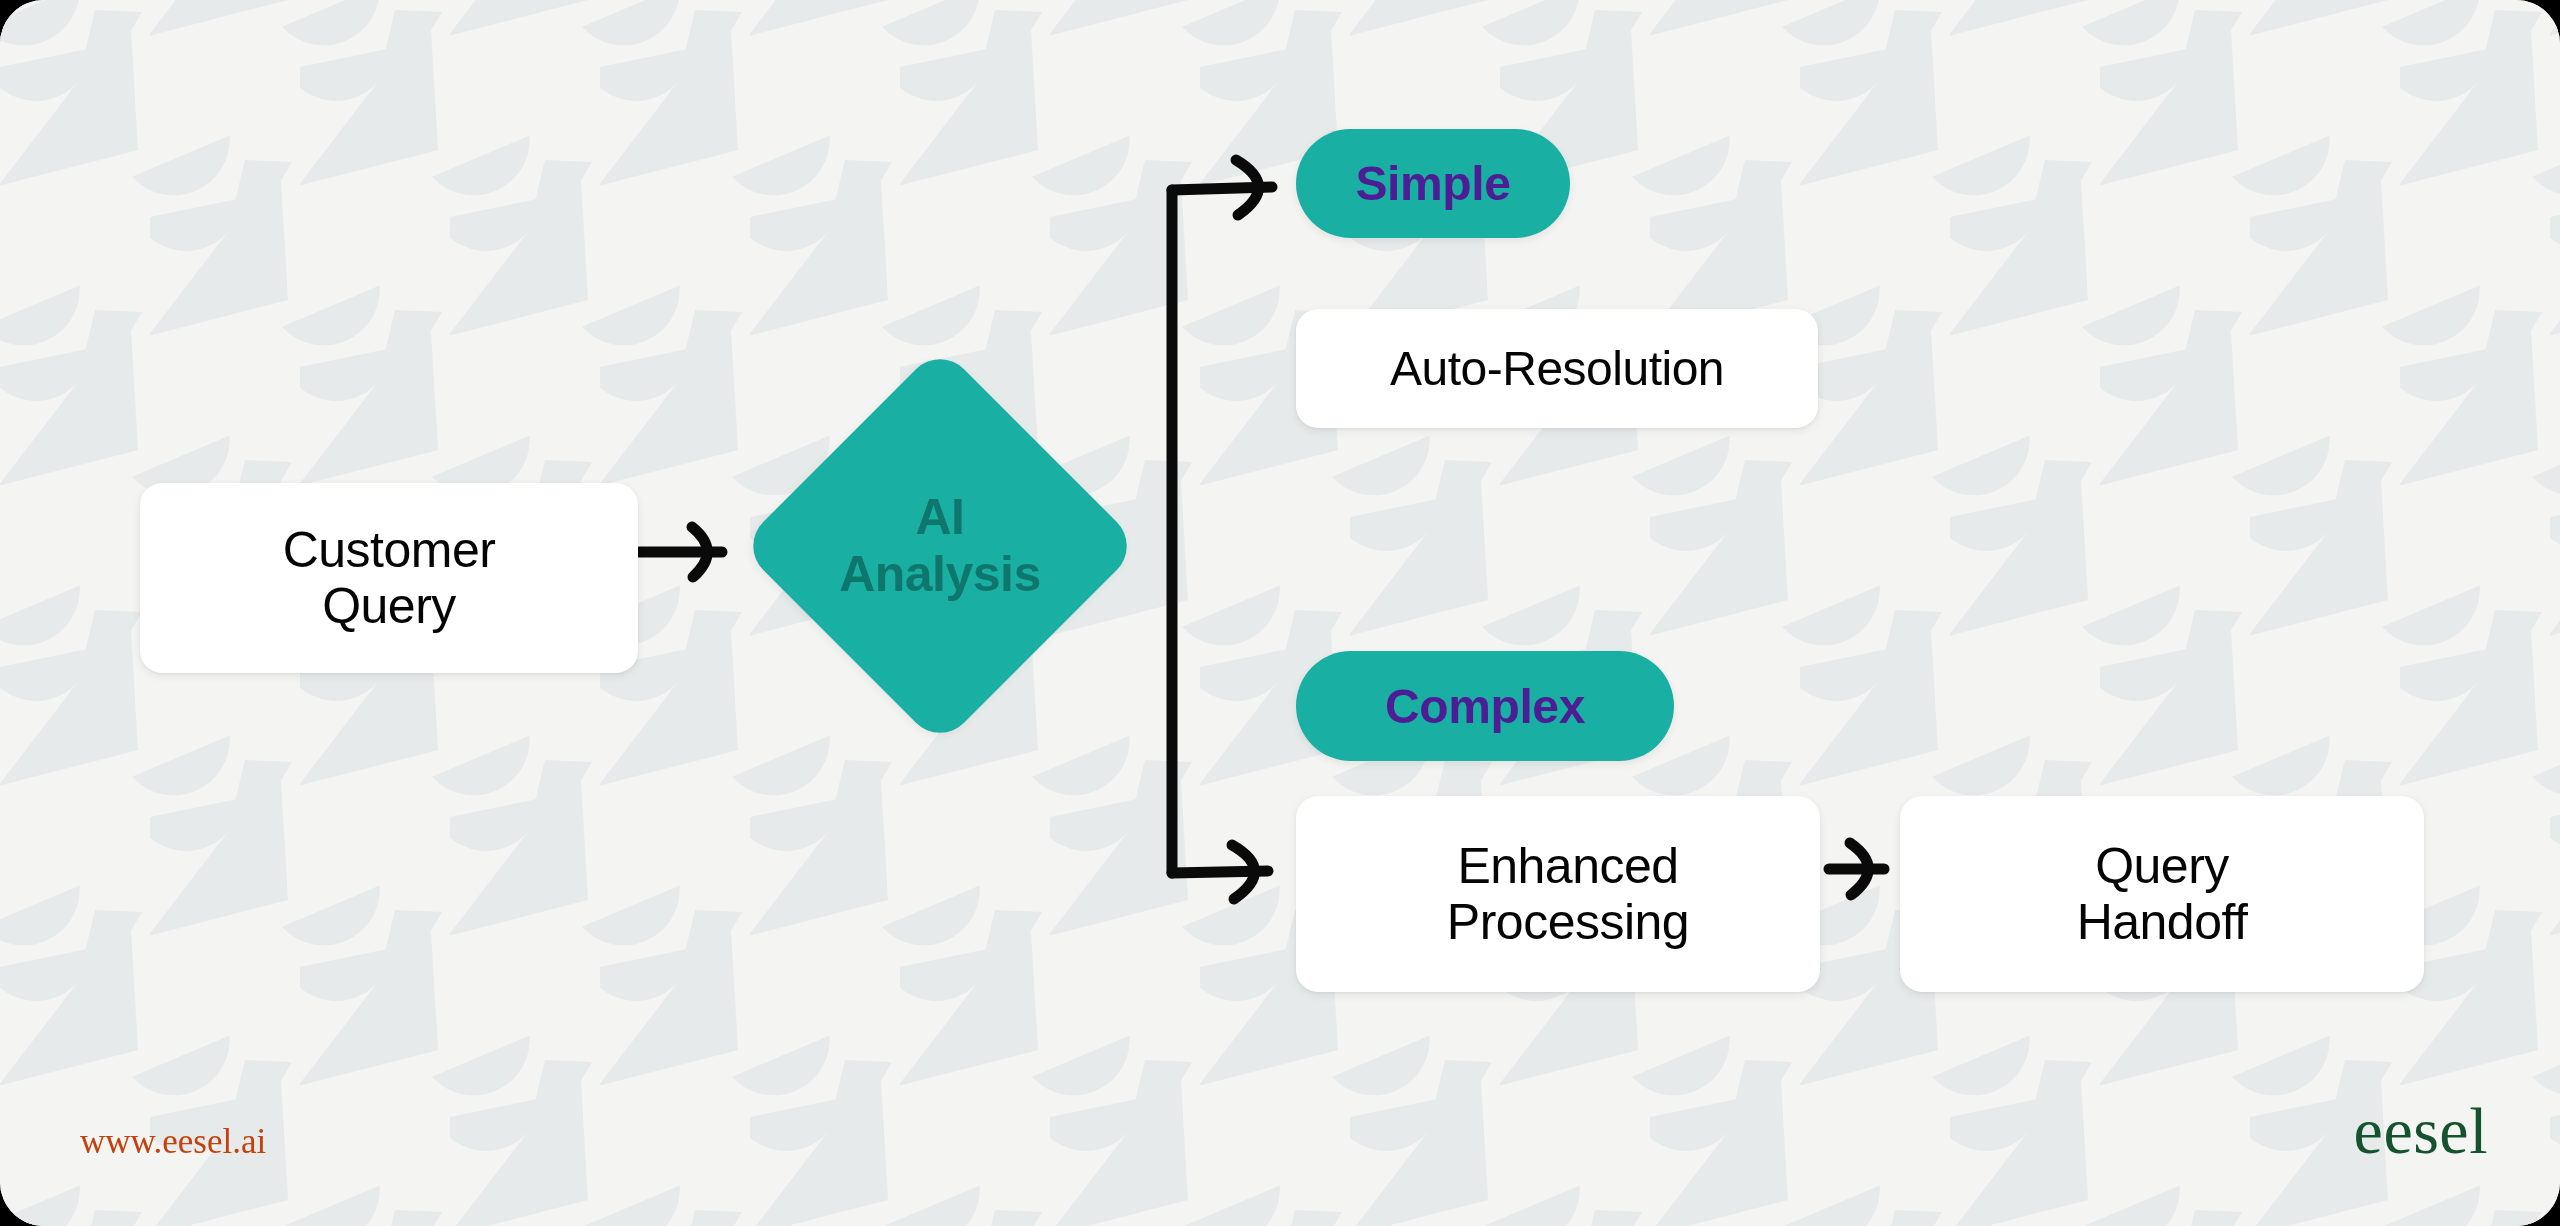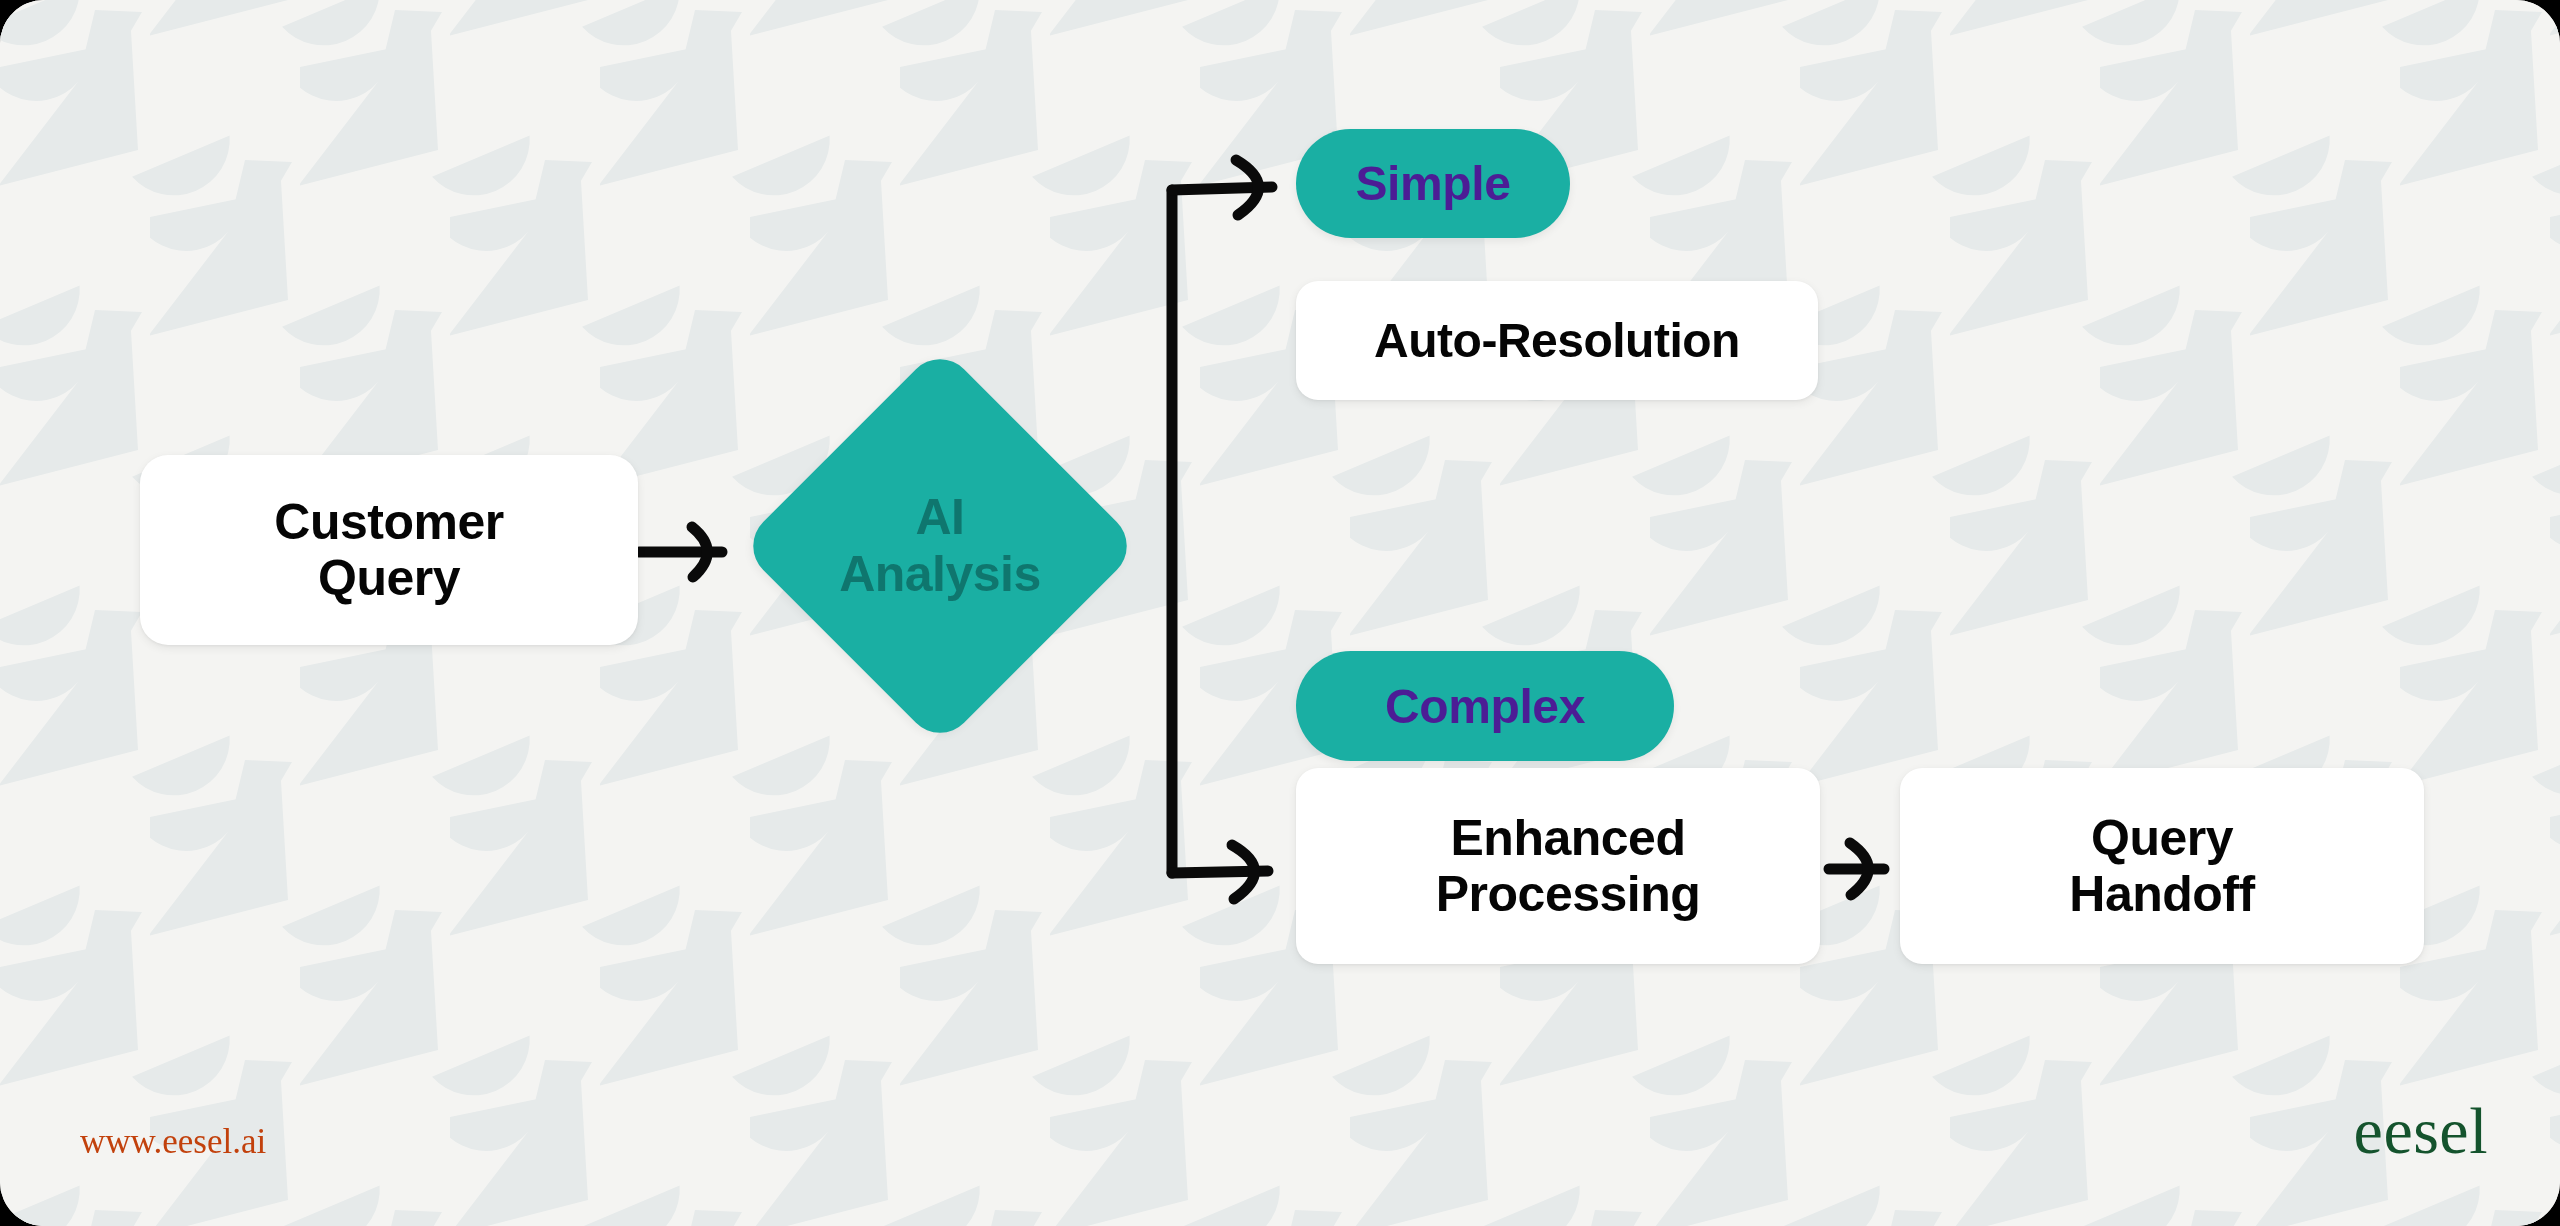--- a/index.html
+++ b/index.html
@@ -59,23 +59,24 @@
     align-items: center;
     justify-content: center;
     text-align: center;
   }
 
   .card {
     background: #FFFFFF;
     border-radius: 22px;
     box-shadow: 0 3px 10px rgba(0,0,0,0.07), 0 1px 3px rgba(0,0,0,0.05);
     color: #050505;
-    font-weight: bold;
+    font-weight: normal;
     line-height: 1.12;
     letter-spacing: -0.5px;
+    margin-top: 28px;
   }
 
   .pill {
     background: #1AAFA3;
     color: #4c1d95;
     border-radius: 999px;
     font-weight: bold;
     letter-spacing: -0.4px;
     box-shadow: 0 3px 9px rgba(0,0,0,0.07);
   }
@@ -106,21 +107,20 @@
     font-size: 50px;
     line-height: 1.15;
     letter-spacing: -0.5px;
     white-space: pre-line;
   }
 
   
   #node-customer-query {
     left: 140px; top: 455px; width: 498px; height: 190px;
     font-size: 50px;
-    border-radius: 28px;
   }
   #node-customer-query .label { white-space: pre-line; }
 
   #node-simple {
     left: 1296px; top: 129px; width: 274px; height: 109px;
     font-size: 48px;
   }
 
   #node-auto-resolution {
     left: 1296px; top: 281px; width: 522px; height: 119px;

